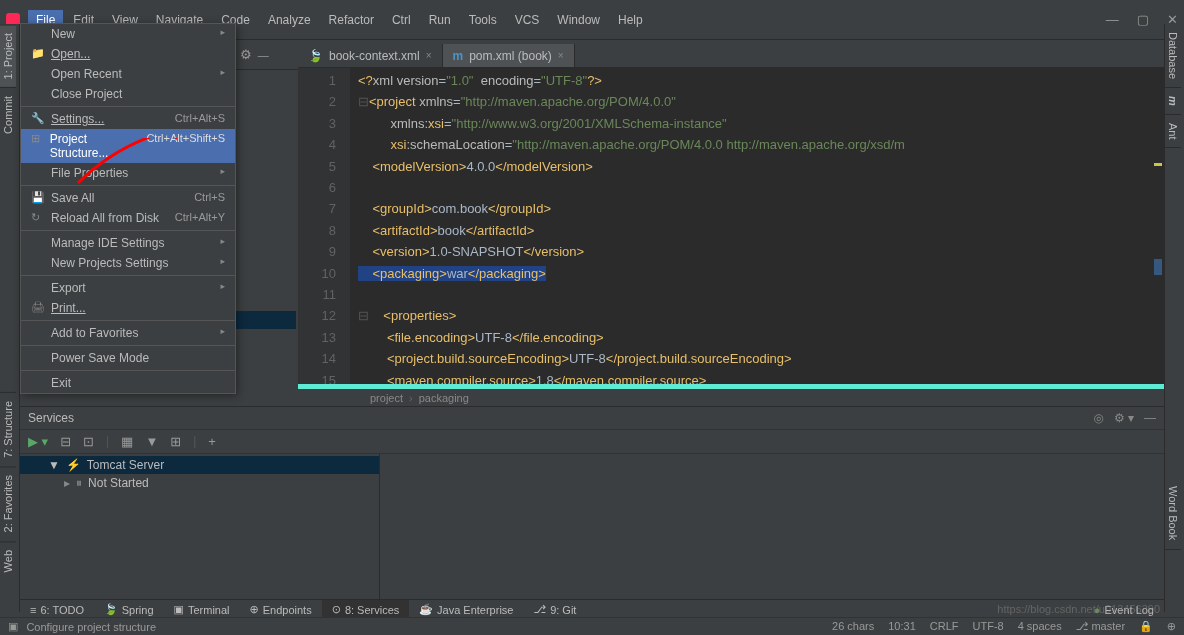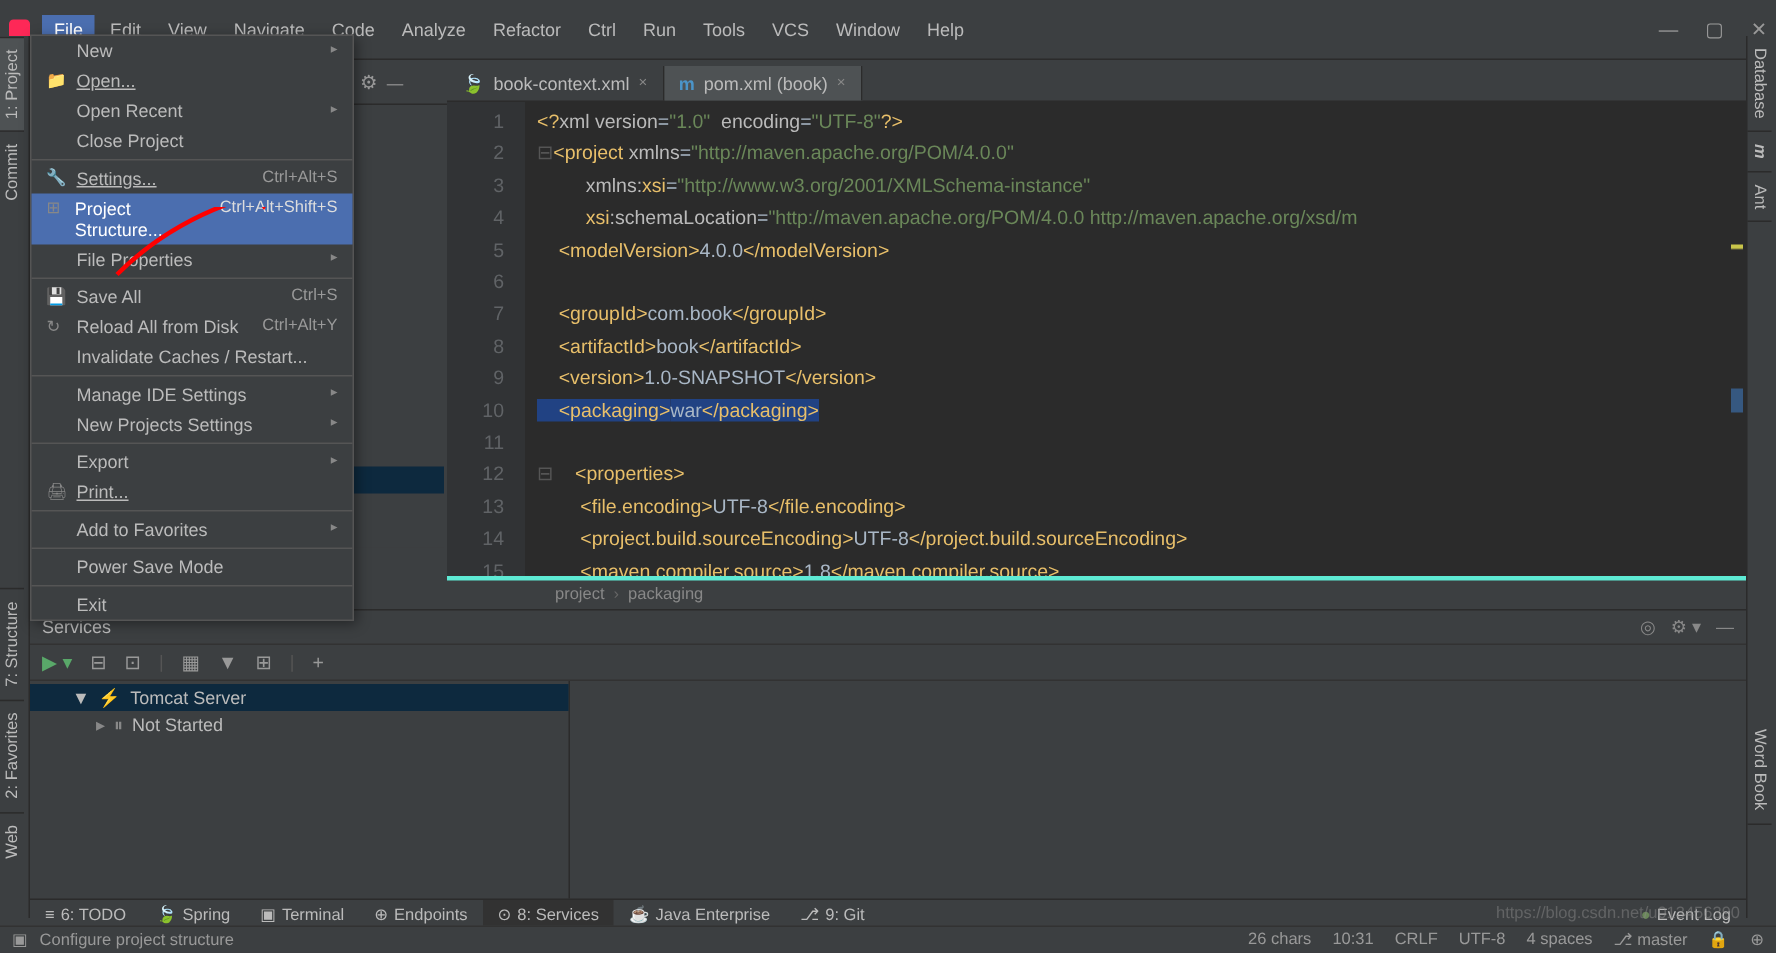--- a/index.html
+++ b/index.html
@@ -49,21 +49,21 @@
 .gutter { width:52px; text-align:right; padding:2px 14px 0 0; color:#606366; background:#313335; }
 .code { flex:1; padding:2px 0 0 8px; white-space:pre; overflow-x:auto; color:#a9b7c6; }
 .t-tag { color:#e8bf6a; }
 .t-attr { color:#bababa; }
 .t-str { color:#6a8759; }
 .t-txt { color:#a9b7c6; }
 .t-pkg { color:#e8bf6a; background:#214283; }
 .t-pkg-v { color:#a9b7c6; background:#214283;text-align:center; }
 .fold { color:#555; }
 
-.breadcrumb-bar { position:absolute; left:298px; top:384px; width:866px; height:22px; background:#3c3f41; padding:3px 72px; border-top:3px solid #5eead4; color:#888; font-size:11px; }
+.breadcrumb-bar { position:absolute; left:298px; top:384px; width:866px; height:22px; background:#3c3f41; padding:3px 72px; border-top:5px solid #5eead4; color:#888; font-size:11px; }
 .breadcrumb-bar span.sep { margin:0 6px; color:#666; }
 
 .services { position:absolute; left:20px; top:406px; width:1144px; height:197px; background:#3c3f41; border-top:1px solid #2b2b2b; }
 .svc-header { padding:4px 8px; display:flex; align-items:flex-start; font-size:12px; border-bottom:1px solid #323232; }
 .svc-header .right { margin-left:auto; display:flex; gap:10px; color:#888; }
 .svc-tools { padding:4px 8px; display:flex; gap:12px; border-bottom:1px solid #323232; }
 .svc-body { display:flex; height:155px; }
 .svc-tree { width:360px; border-right:1px solid #2b2b2b; padding:2px 0; }
 .svc-row { padding:2px 8px 2px 28px; display:flex; align-items:center; gap:6px; font-size:12px; }
 .svc-row.sel { background:#0d293e; }
@@ -170,24 +170,20 @@
   <div class="dd-item">
       <span class="dd-icon">💾</span>
       <span>Save All</span>
       <span class="shortcut">Ctrl+S</span>
     </div>
   <div class="dd-item">
       <span class="dd-icon">↻</span>
       <span>Reload All from Disk</span>
       <span class="shortcut">Ctrl+Alt+Y</span>
     </div>
-  <div class="dd-item">
-      <span class="dd-icon"></span>
-      <span>Invalidate Caches / Restart...</span>
-    </div>
   <div class="dd-sep"></div>
   <div class="dd-item">
       <span class="dd-icon"></span>
       <span>Manage IDE Settings</span>
       <span class="arrow">▸</span>
     </div>
   <div class="dd-item">
       <span class="dd-icon"></span>
       <span>New Projects Settings</span>
       <span class="arrow">▸</span>

